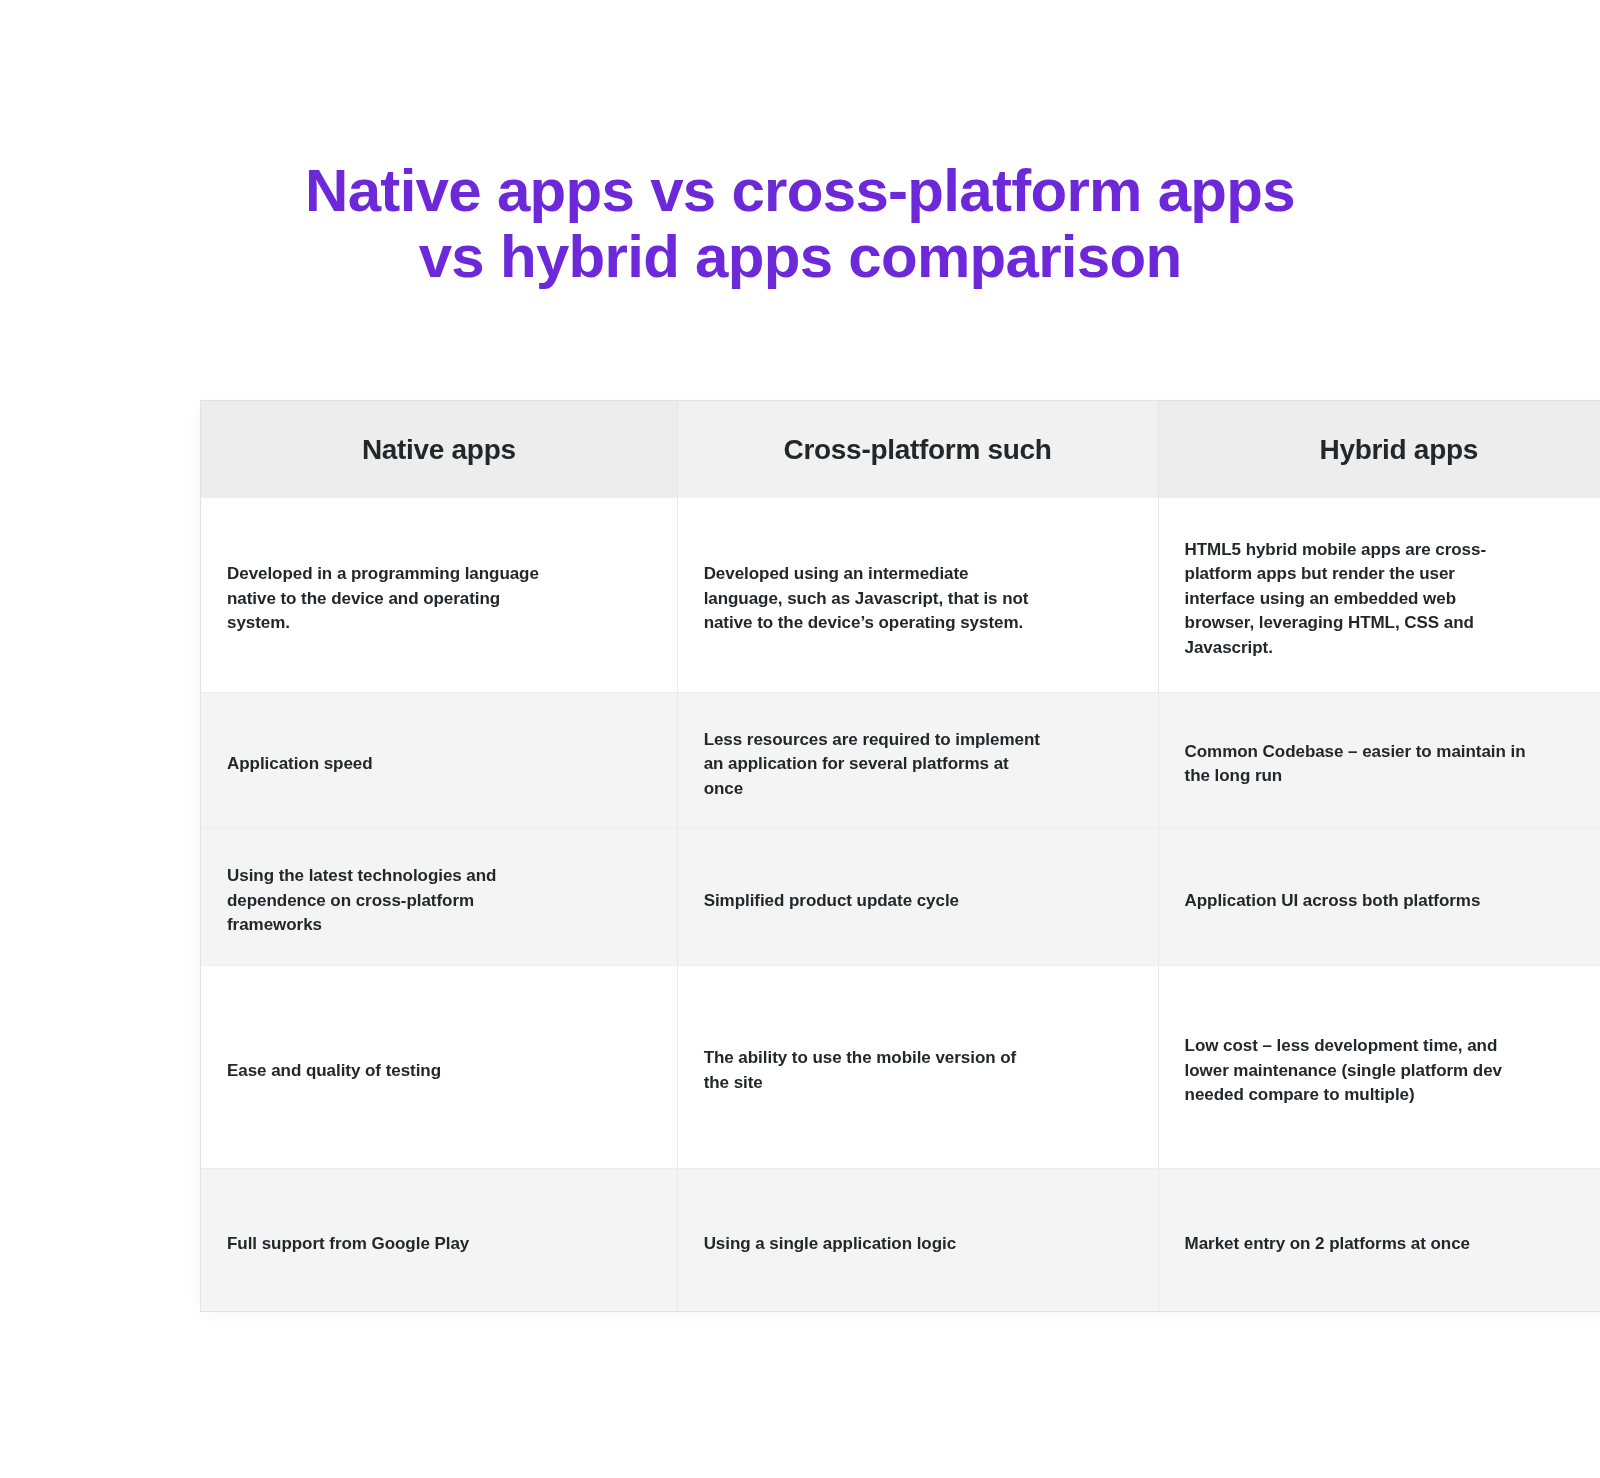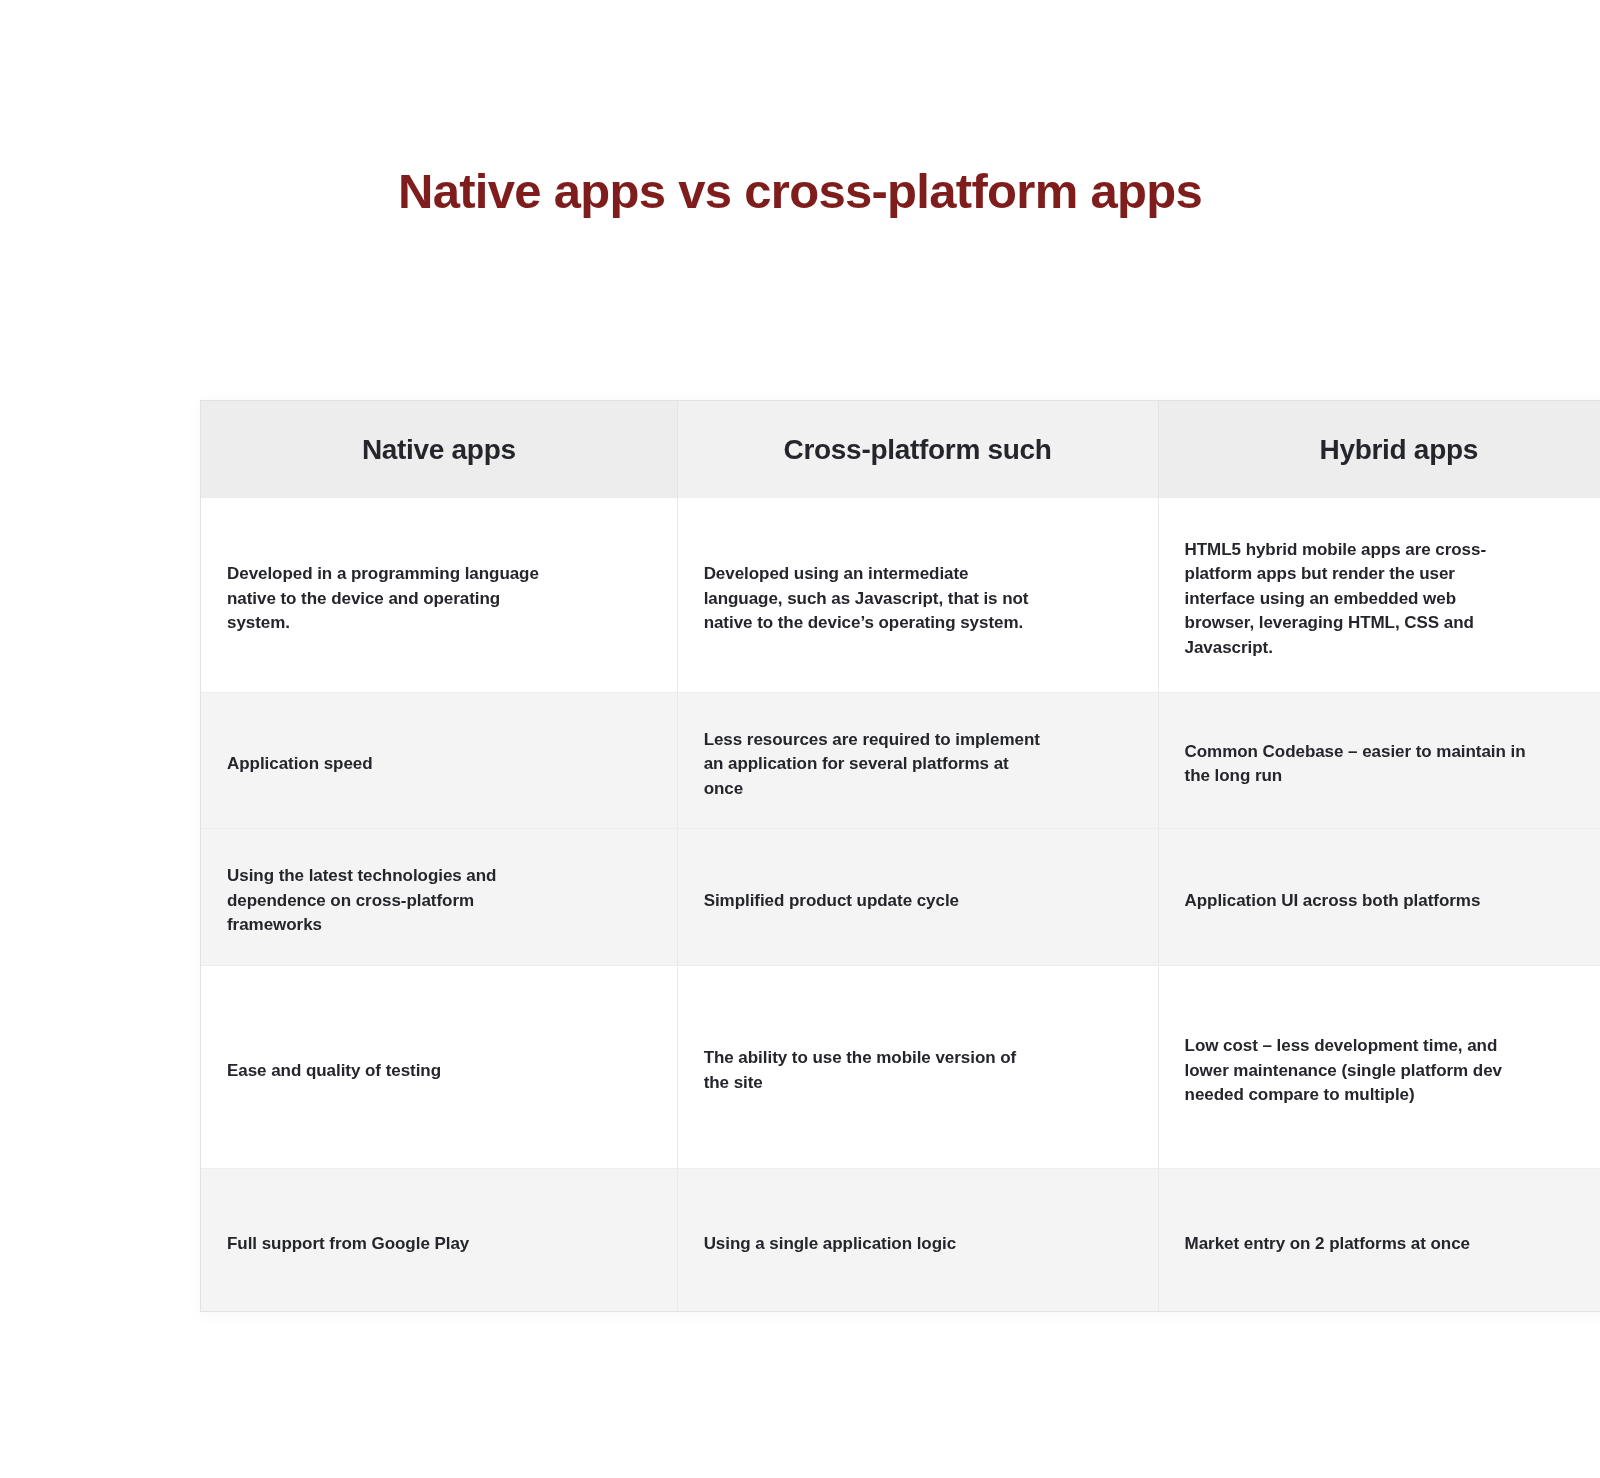--- a/index.html
+++ b/index.html
@@ -23,25 +23,25 @@
   
   .title-block {
     position: absolute;
     left: 0;
     top: 158px;
     width: 1600px;
     text-align: center;
   }
   .title-line {
     display: block;
-    font-size: 49px;
+    font-size: 60px;
     line-height: 66px;
     font-weight: 700;
     letter-spacing: -0.7px;
-    color: #7f1d1d;
+    color: #6d28d9;
   }
 
   
   .table-wrap {
     position: absolute;
     left: 200px;
     top: 400px;
     width: 1440px;
     height: 912px;
     border: 1px solid #e2e2e2;
@@ -105,20 +105,21 @@
   td.col-b .cell-text { max-width: 340px; }
   td.col-c .cell-text { max-width: 345px; }
 </style>
 </head>
 <body>
 
 <div class="page">
 
   <div class="title-block">
     <span class="title-line">Native apps vs cross-platform apps</span>
+    <span class="title-line">vs hybrid apps comparison</span>
   </div>
 
   <div class="table-wrap">
     <table class="cmp">
       <colgroup>
         <col class="c1">
           <col class="c2">
           <col class="c3">
       </colgroup>
       <thead>

